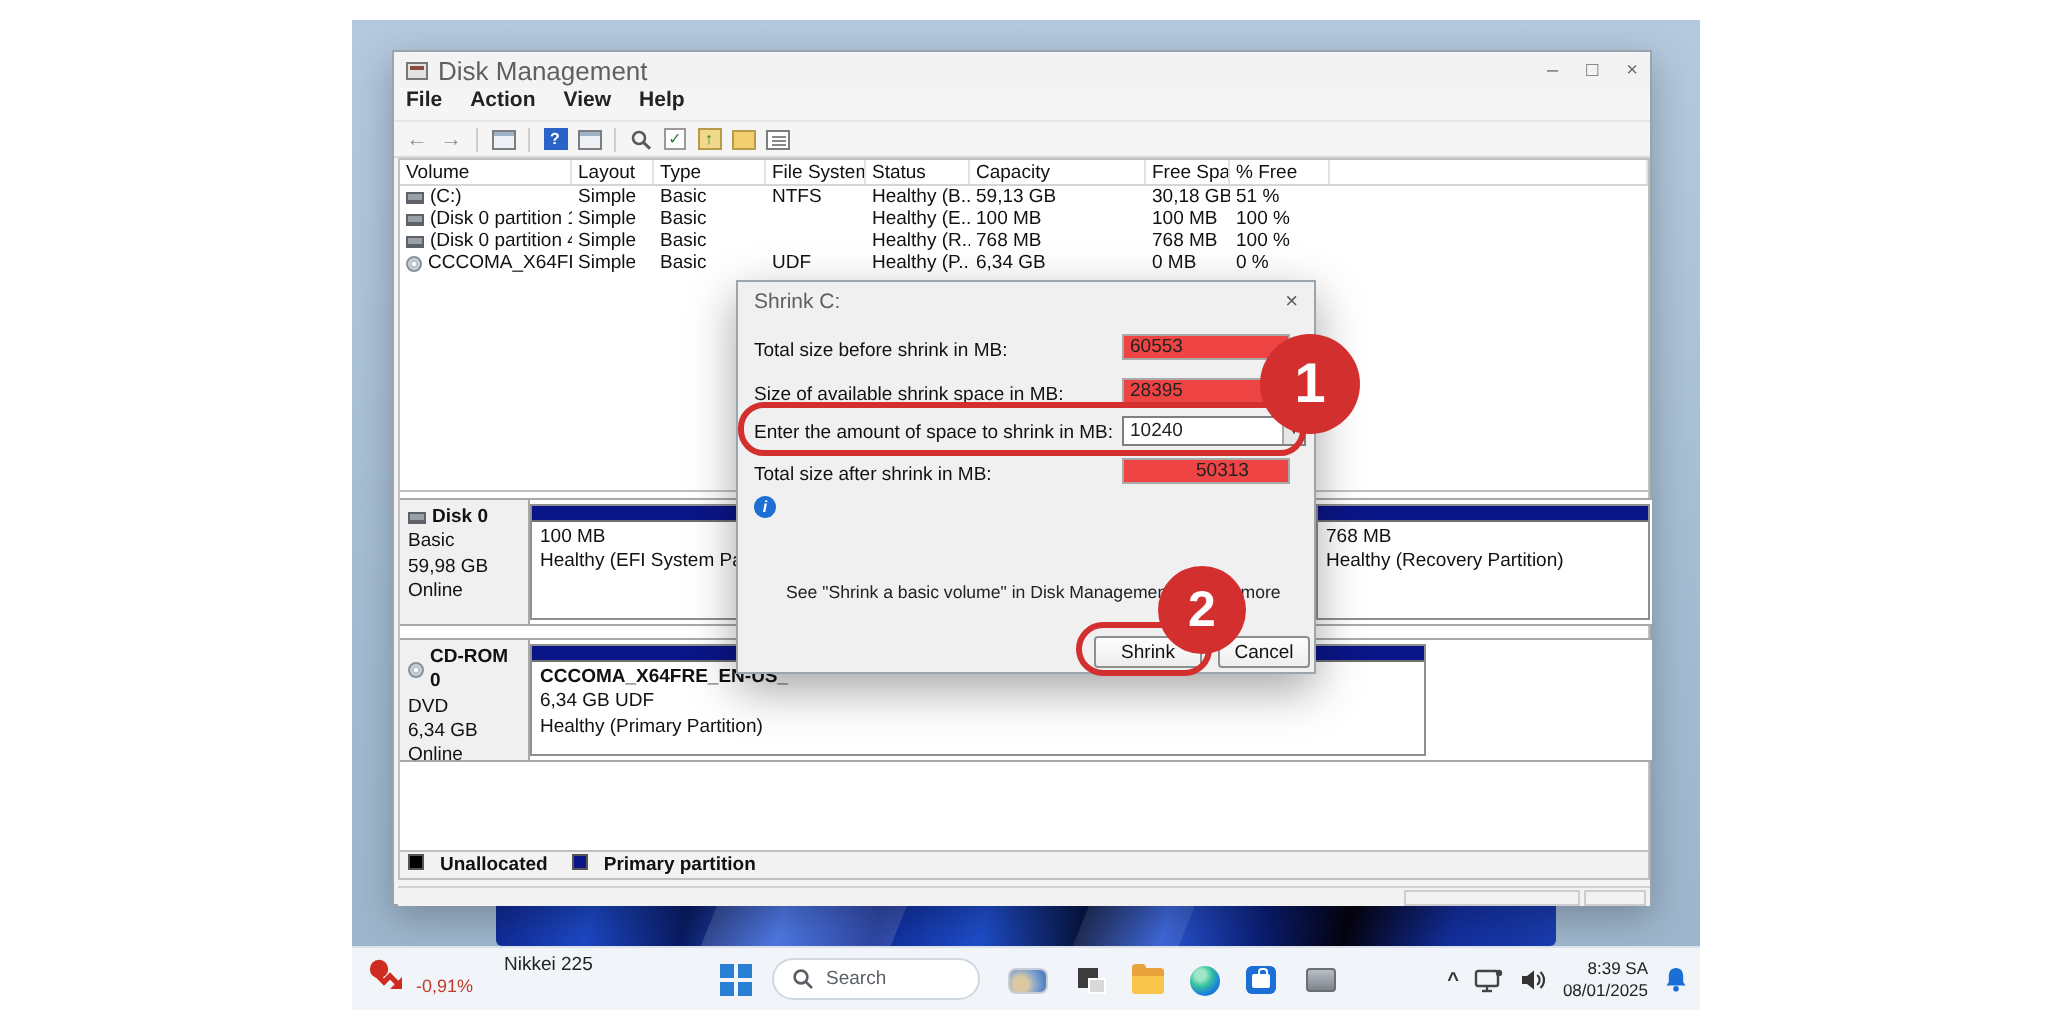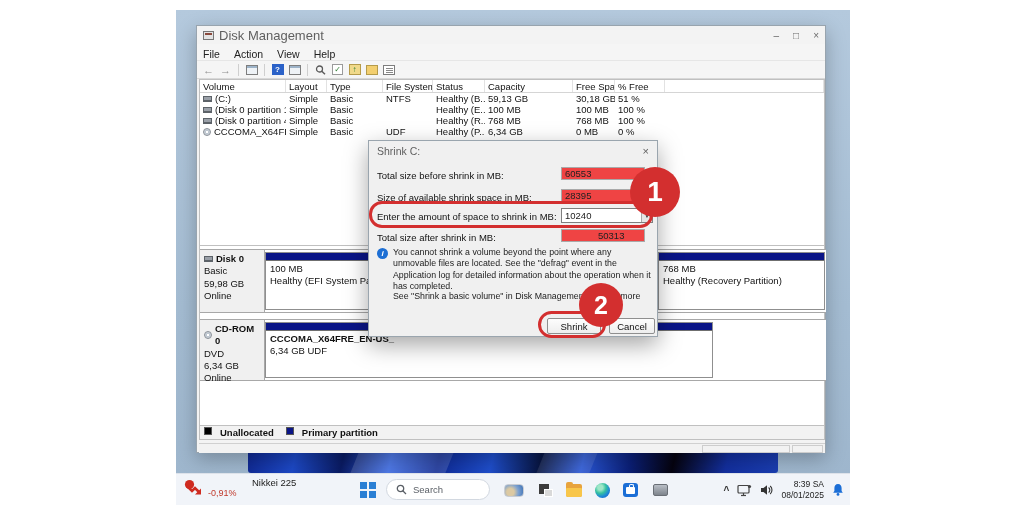--- a/index.html
+++ b/index.html
@@ -11,22 +11,22 @@
   
   .dm-window { position:absolute; left:20px; top:15px; width:630px; height:428px;
     background:#f3f3f3; border:1px solid #98a4ae; box-shadow:0 6px 18px rgba(0,0,0,.25); z-index:1; }
   .titlebar { position:absolute; left:0; top:0; width:100%; height:18px; display:flex; align-items:center;
     padding:0 6px; background:#f3f3f3; }
   .titlebar .app-ico { width:11px; height:9px; border:1px solid #777; background:#e3e3e3; position:relative; margin-right:5px; }
   .titlebar .app-ico::after { content:""; position:absolute; left:1px; top:1px; right:1px; height:2px; background:#8b4a3d; }
   .titlebar .ttl { font-size:13px; color:#5f5f5f; }
   .win-controls { margin-left:auto; display:flex; gap:14px; font-size:10px; color:#6b6b6b; }
   .win-controls span { cursor:default; }
-  .menubar { position:absolute; left:0; top:18px; width:100%; height:17px; display:flex; align-items:flex-end;
-    padding:0 6px; gap:14px; font-size:10.5px; color:#222; background:#f5f5f5; border-bottom:1px solid #e6e6e6; }
+  .menubar { position:absolute; left:0; top:18px; width:100%; height:17px; display:flex; align-items:flex-start;
+    padding:0 6px; gap:14px; font-size:10.5px; color:#222; background:#f5f5f5; border-bottom:1px solid #e6e6e6;font-weight:bold; }
   .toolbar { position:absolute; left:0; top:35px; width:100%; height:18px; display:flex; align-items:center;
     padding:0 5px; gap:4px; background:#f5f5f5; border-bottom:1px solid #d8d8d8; }
   .tb-ic { width:13px; height:12px; display:flex; align-items:center; justify-content:center; font-size:10px; }
   .tb-arrow { color:#8f8f8f; font-weight:bold; font-size:11px; }
   .tb-sep { width:1px; height:12px; background:#cfcfcf; margin:0 2px; }
   .tb-box { width:12px; height:10px; border:1px solid #7d7d7d; background:#eef2f6; position:relative; }
   .tb-box::before { content:""; position:absolute; left:0; top:0; right:0; height:2px; background:#9db3c8; }
   .tb-help { width:12px; height:11px; background:#2b62c8; color:#fff; font-size:8px; font-weight:bold;
     display:flex; align-items:center; justify-content:center; }
   .tb-doc { width:11px; height:11px; border:1px solid #9a9a9a; background:#fff; color:#2e7d32; font-size:8px;
@@ -300,20 +300,21 @@
           <div>DVD</div>
           <div>6,34 GB</div>
           <div>Online</div>
         </div>
         <div class="parts">
           <div class="part" style="left:0; width:448px;">
             <div class="bar"></div>
             <div class="ptxt">
               <div><b>CCCOMA_X64FRE_EN-US_</b></div>
               <div>6,34 GB UDF</div>
+              <div>Healthy (Primary Partition)</div>
             </div>
           </div>
         </div>
       </div>
     </div>
 
     <div class="legend-bar">
       <span class="lg-item">
           <span class="sw" style="background:#000;"></span>
           <span>Unallocated</span>
@@ -344,21 +345,20 @@
     <span class="dlg-label" style="top:70px;">Enter the amount of space to shrink in MB:</span>
     <span class="dlg-field edit" style="top:67px;">
       <span>10240</span>
       <span class="spinner">▼</span>
     </span>
 
     <span class="dlg-label" style="top:91px;">Total size after shrink in MB:</span>
     <span class="dlg-field" style="top:88px;padding-left:36px;">50313</span>
 
     <span class="info-ico">i</span>
-    <div class="info-txt">You cannot shrink a volume beyond the point where any unmovable files are located. See the "defrag" event in the Application log for detailed information about the operation when it has completed.</div>
     <div class="help-txt">See "Shrink a basic volume" in Disk Management help for more</div>
 
     <div class="dlg-btn" style="left:178px; width:54px;">Shrink</div>
     <div class="dlg-btn" style="left:240px; width:46px;">Cancel</div>
 
     <div class="ann-rect-input"></div>
   </div>
 
   <div class="ann-rect-shrink"></div>
   <div class="ann-circle ann-1">1</div>

